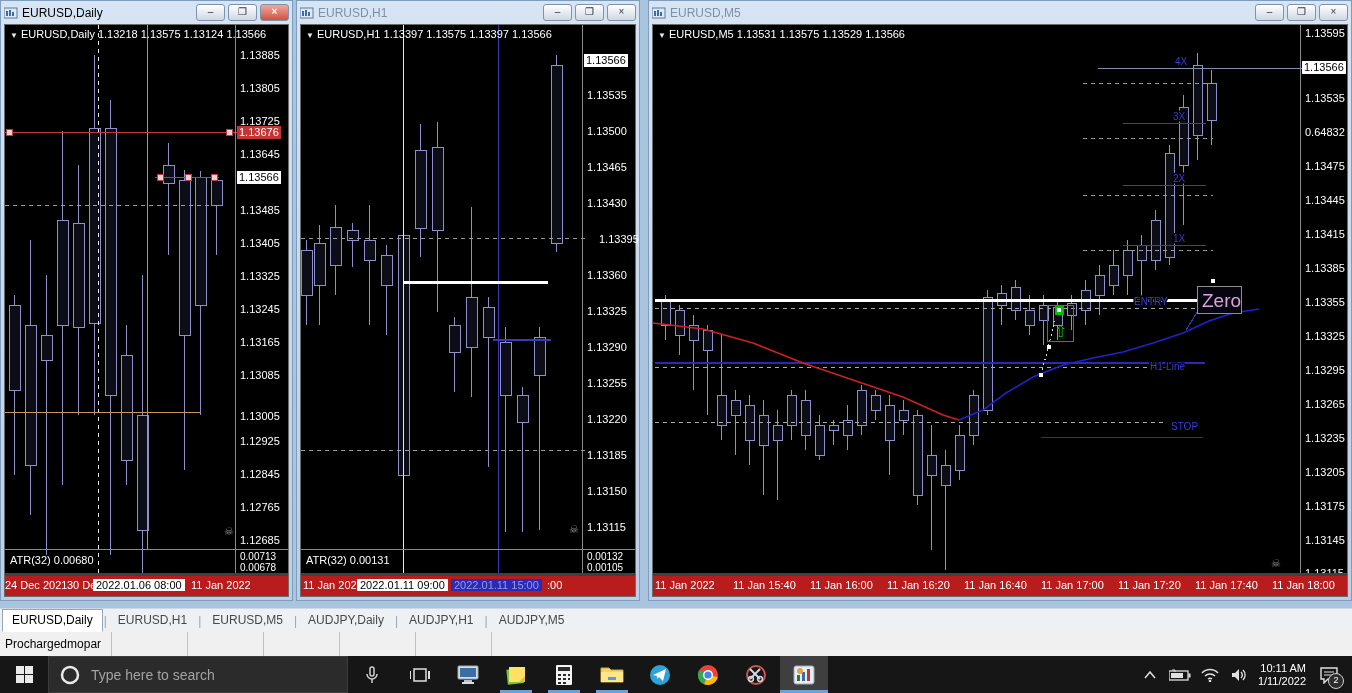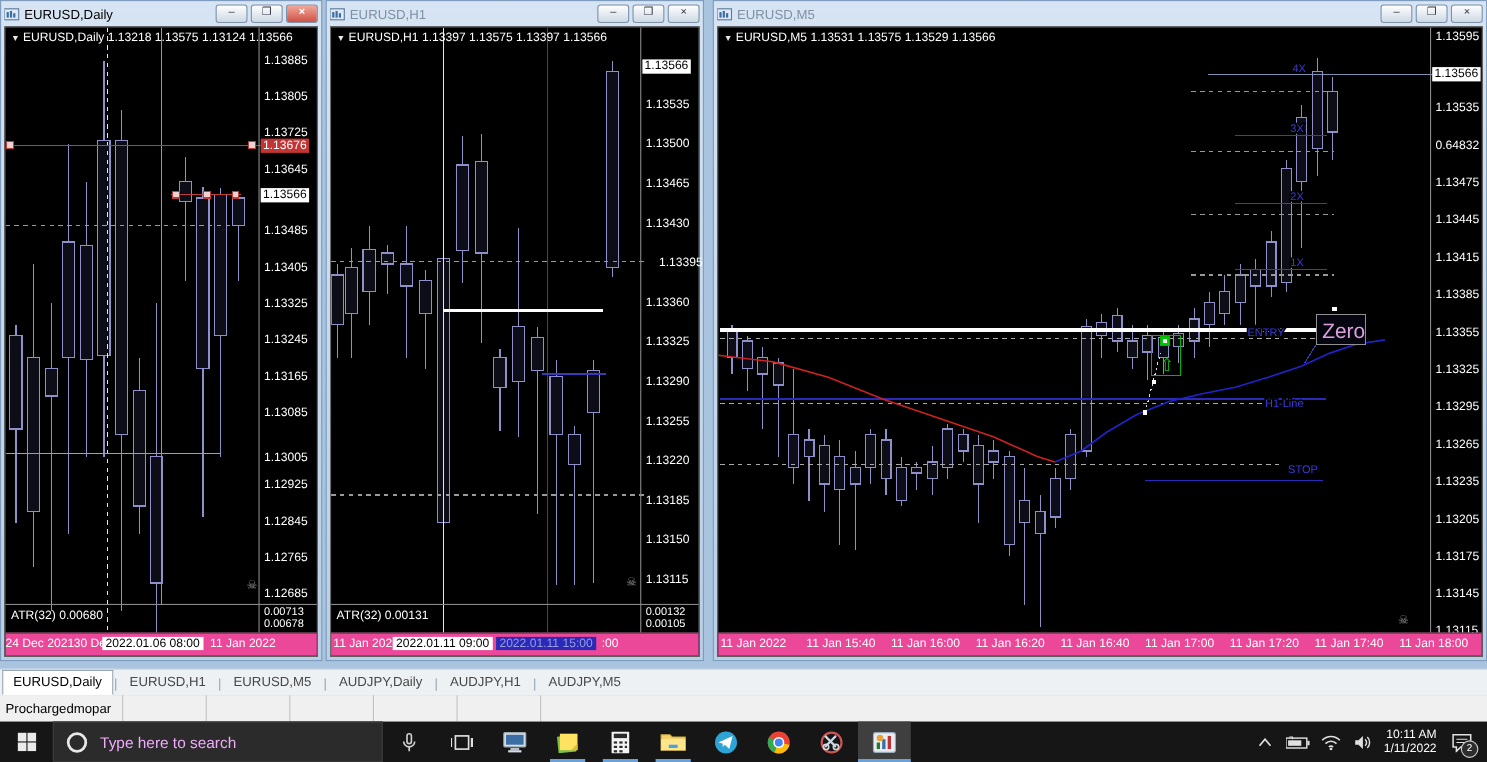--- a/index.html
+++ b/index.html
@@ -28,21 +28,21 @@
   .ohlc{position:absolute;top:3px;left:5px;color:#fff;font-size:11px;z-index:6;white-space:nowrap}
   .ohlc .tri{font-size:8px;margin-right:3px;color:#e8e8e8}
   .axis{position:absolute;top:0;right:0;bottom:20px;border-left:1px solid #8a8a8a;z-index:4}
   #w1 .axis{width:52px} #w2 .axis{width:52px} #w3 .axis{width:46px}
   .tick{position:absolute;left:4px;color:#fff;font-size:11px;line-height:13px;white-space:nowrap}
   .tick.bwhite{background:#ffffff;color:#000;padding:0 2px;left:1px;z-index:2}
   .tick.bred{background:#c23535;color:#fff;padding:0 2px;left:1px;z-index:2}
   .tick.small{font-size:10px}
   .atrsep{position:absolute;left:0;right:0;top:524px;border-top:1px solid #8a8a8a;z-index:3}
   .atrlabel{position:absolute;left:5px;top:529px;color:#fff;font-size:11px;z-index:5}
-  .dates{position:absolute;left:0;right:0;bottom:0;height:20px;border-top:1px solid #404040;z-index:5;background:#ec4899}
+  .dates{position:absolute;left:0;right:0;bottom:0;height:20px;border-top:3px solid #404040;z-index:5;background:#b91c1c}
   .date{position:absolute;top:3px;color:#fff;font-size:11px;white-space:nowrap}
   .date.bwhite{background:#fff;color:#000;padding:0 3px;z-index:2}
   .date.bblue{background:#2a2ab8;color:#9a9ae0;padding:0 3px;z-index:2}
 
   
   .tabsbar{position:absolute;left:0;right:0;top:608px;height:24px;background:#eef1f4;
            border-top:1px solid #cdd8e4;display:flex;align-items:flex-end;padding-left:2px;box-sizing:border-box}
   .tab{font-size:12px;color:#474747;padding:3px 9px 4px;border:1px solid transparent;white-space:nowrap;cursor:default}
   .tab.active{background:#fff;border:1px solid #98a6b6;border-bottom-color:#fff;color:#000}
   .tabsep{color:#9aa5b0;padding:3px 1px 4px;font-size:12px}
@@ -55,21 +55,21 @@
   .seg.acct{width:112px}
   .seg.empty{width:76px}
   .seg.traffic{flex:1;justify-content:flex-end;border-right:none;gap:5px}
 
   
   .taskbar{position:absolute;left:0;right:0;top:656px;height:37px;background:#161616;
            display:flex;align-items:center;color:#d8d8d8}
   .startbtn{width:48px;height:37px;display:flex;align-items:center;justify-content:center}
   .searchbox{width:300px;height:37px;background:#2b2b2b;border:1px solid #3c3c3c;box-sizing:border-box;
              display:flex;align-items:center;gap:10px;padding:0 10px}
-  .searchtext{color:#f0abfc;font-size:14px}
+  .searchtext{color:#a3a3a3;font-size:14px}
   .tbslot{width:48px;height:37px;display:flex;align-items:center;justify-content:center;position:relative}
   .tbslot.active{background:#3f3f3f}
   .tbslot .underline{position:absolute;bottom:0;left:8px;right:8px;height:3px;background:#6aa1d8}
   .tbslot.active .underline{left:0;right:0}
   .tray{margin-left:auto;display:flex;align-items:center;gap:6px;padding-right:6px}
   .clock{font-size:11px;text-align:right;line-height:13px;color:#fff}
   .notif{position:relative;width:34px;height:37px;display:flex;align-items:center;justify-content:center}
   .notifbadge{position:absolute;right:2px;bottom:4px;width:14px;height:14px;border-radius:50%;
               background:#2d2d2d;border:1px solid #cfcfcf;color:#fff;font-size:9px;line-height:13px;text-align:center}
   .trayicon{display:flex;align-items:center;justify-content:center;width:24px;height:37px}

